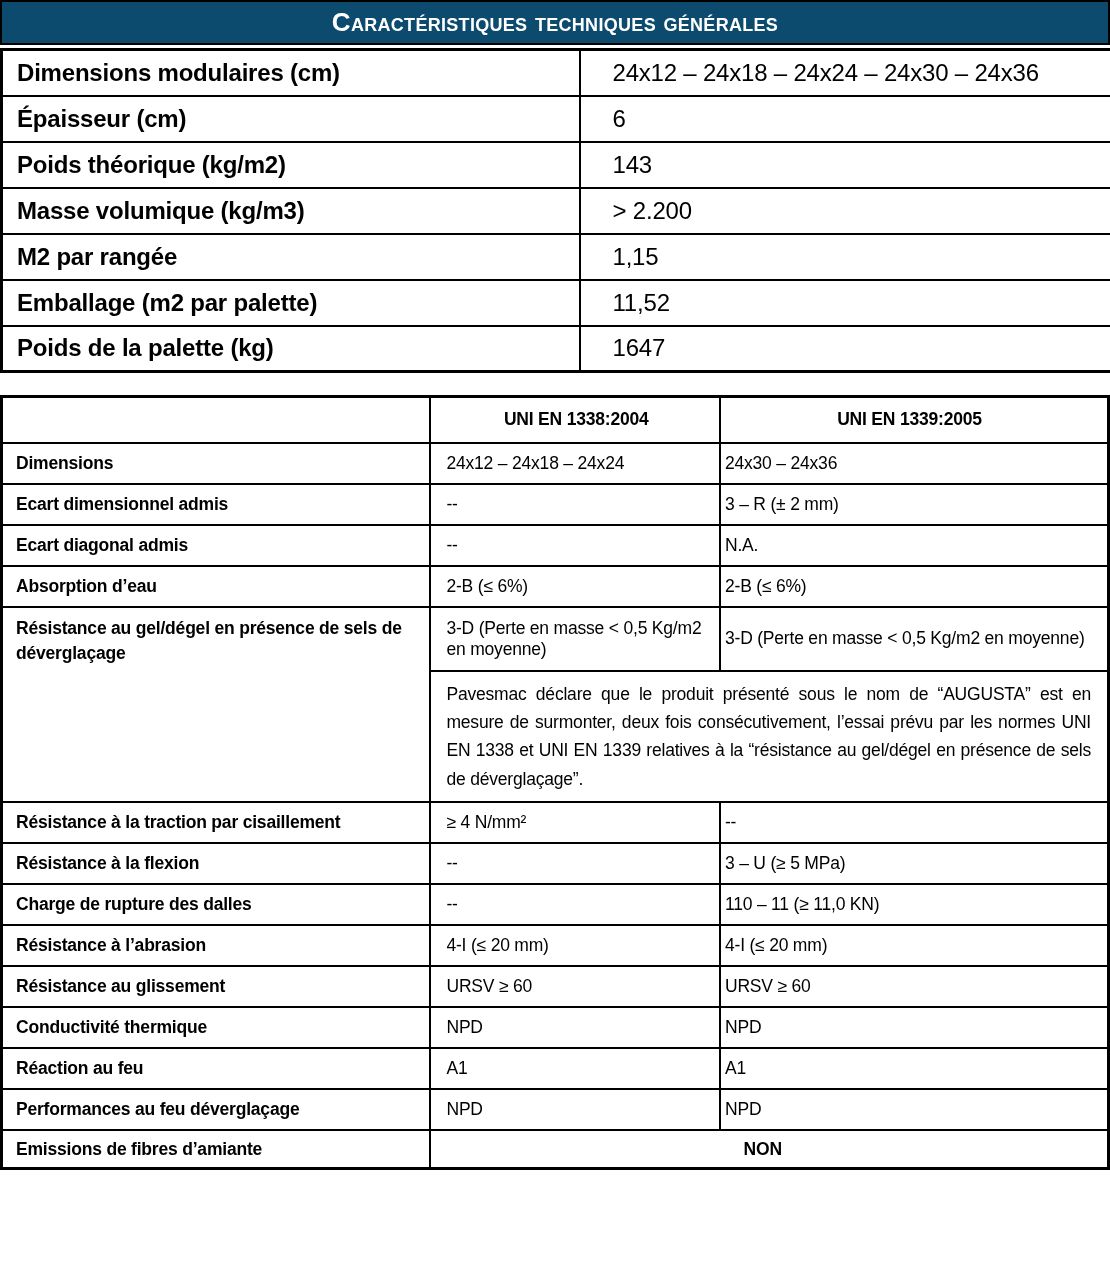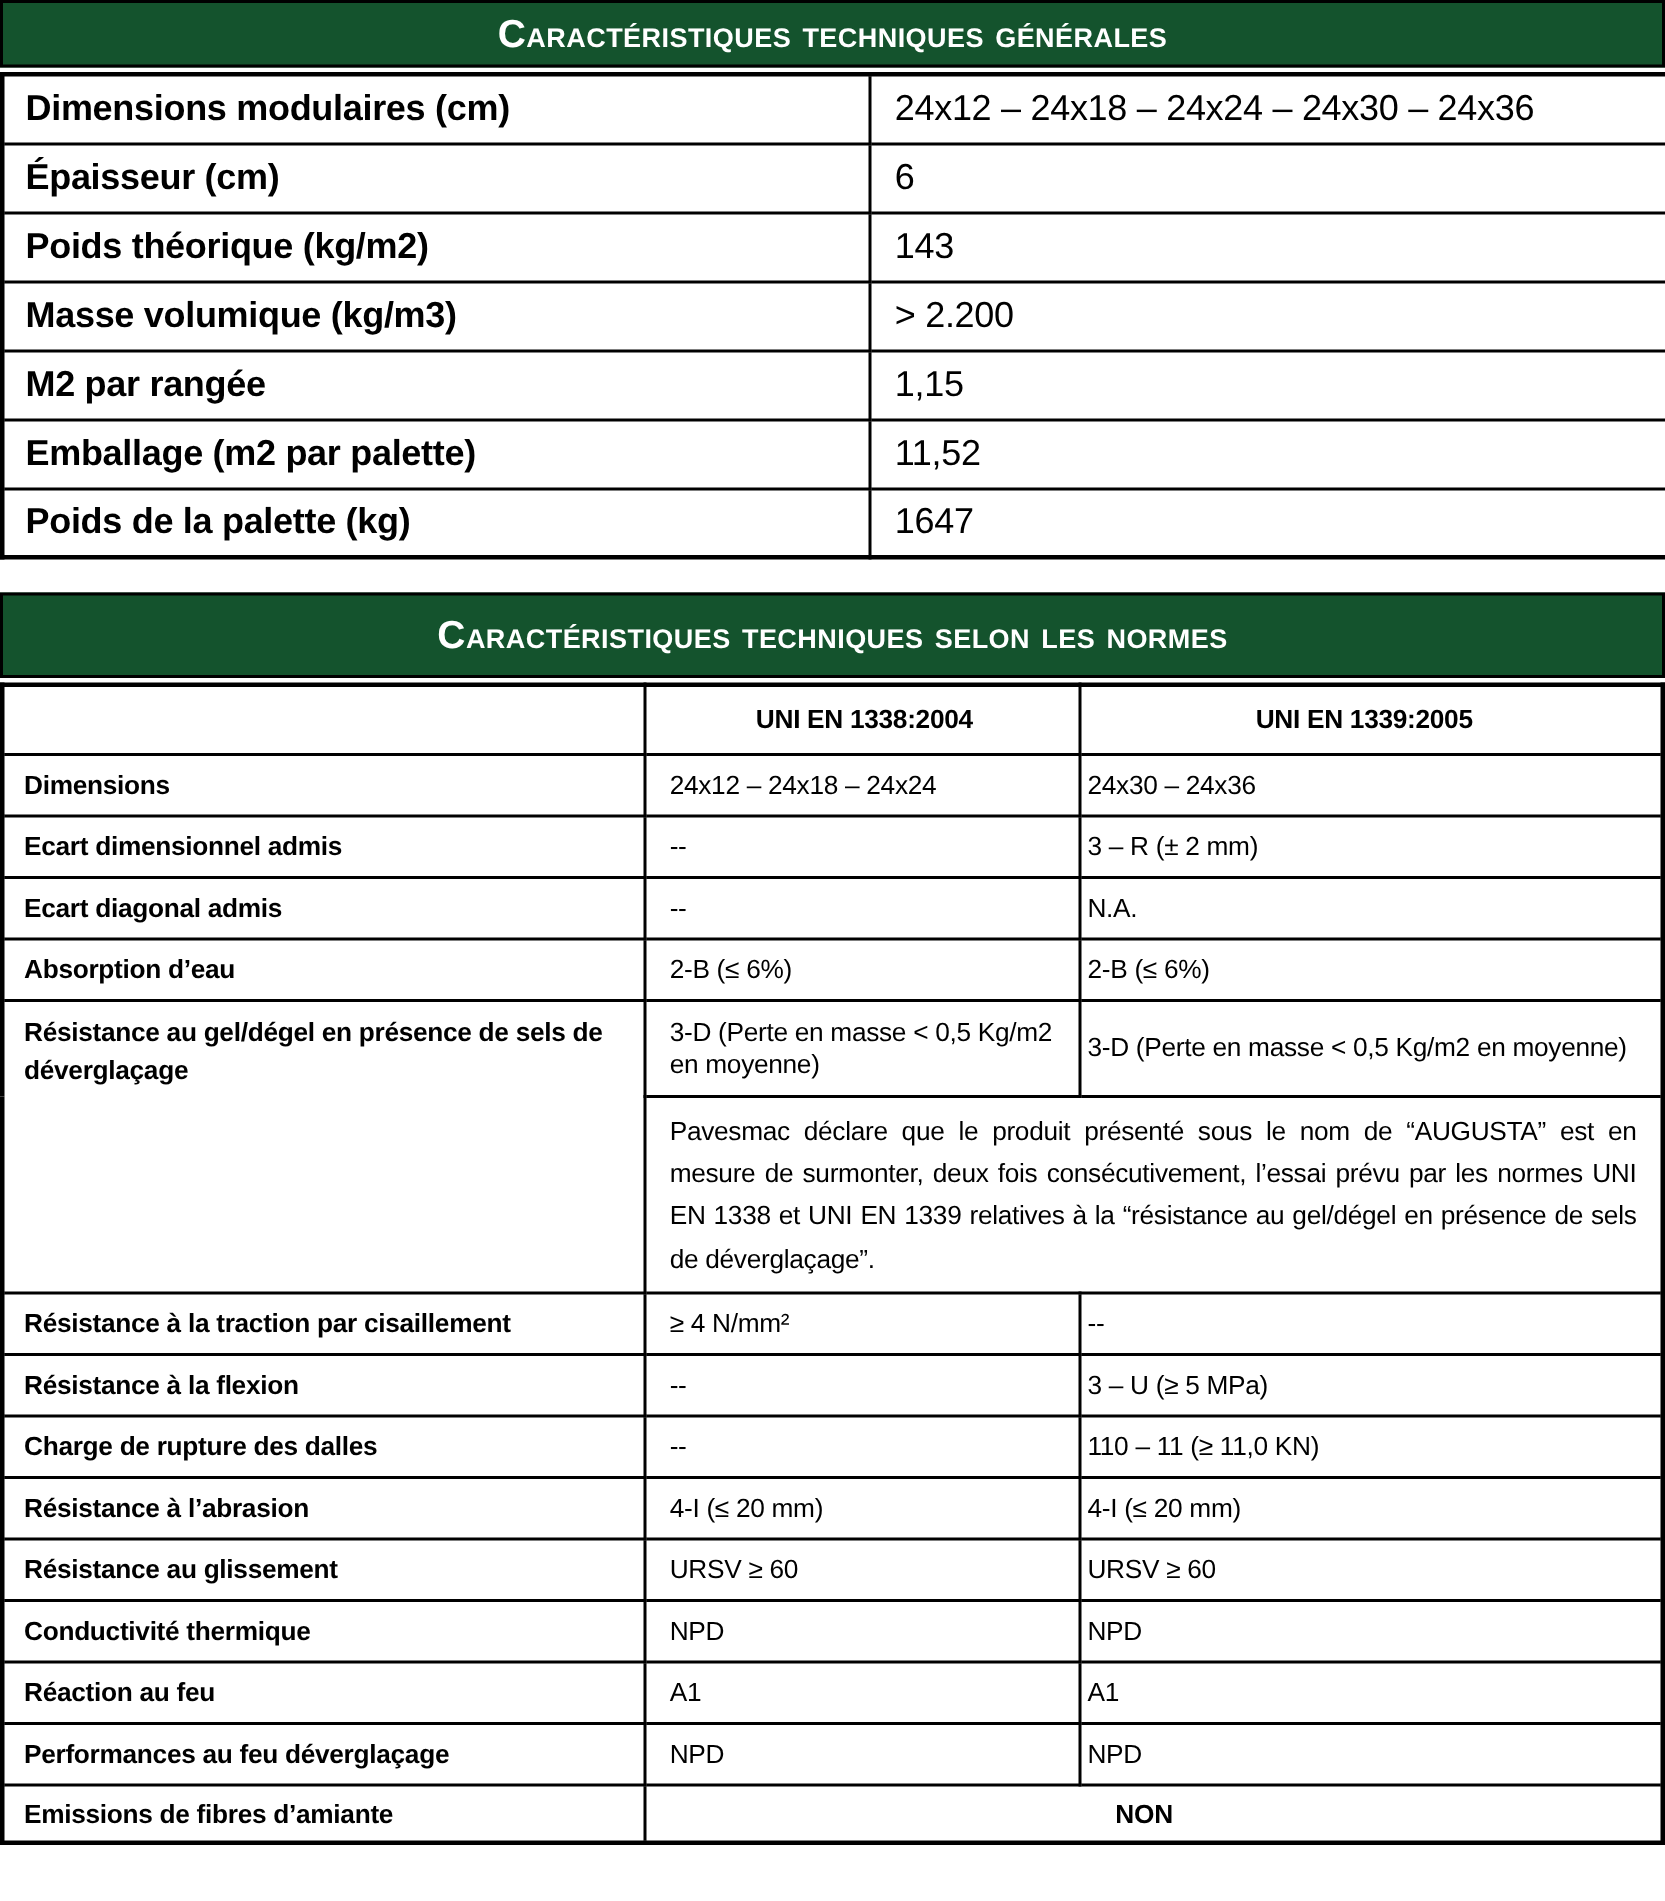--- a/index.html
+++ b/index.html
@@ -6,21 +6,21 @@
   html, body {
     background: #ffffff;
     width: 1110px;
     font-family: "Liberation Sans", sans-serif;
     color: #000000;
   }
   .page { width: 1110px; }
 
   
   .band {
-    background: #14532d;
+    background: #0c4a6e;
     border: 2px solid #000000;
     display: flex;
     align-items: center;
     justify-content: center;
     margin-bottom: 3px;
   }
   .band-t1 { height: 45px; }
   .band-t2 { height: 57px; }
   .band .band-title {
     color: #ffffff;
@@ -39,21 +39,21 @@
   }
   td {
     border: 2px solid #000000;
     vertical-align: middle;
     overflow: hidden;
   }
 
   
   .t1 td { font-size: 24px; padding: 2px 14px; height: 46px; letter-spacing: -0.2px; }
   .t1 .col-label { width: 578px; font-weight: bold; }
-  .t1 .col-value { width: 532px; padding-left: 16px; }
+  .t1 .col-value { width: 532px; padding-left: 32px; }
 
   .gap { height: 22px; }
 
   
   .t2 td { font-size: 17.5px; padding: 2px 13px; height: 41px; letter-spacing: -0.2px; }
   .t2 .col-a { width: 403px; font-weight: bold; }
   .t2 .col-b { width: 272px; padding-left: 15px; }
   .t2 .col-c { width: 365px; padding-left: 4px; }
   .t2 .colhead-row td { height: 46px; font-weight: bold; text-align: center; }
   .t2 .gel-row td { height: 64px; }
@@ -111,23 +111,20 @@
           <td class="col-label">Poids de la palette (kg)</td>
           <td class="col-value">1647</td>
         </tr>
       </tbody>
     </table>
   </section>
 
   <div class="gap"></div>
 
   <section>
-    <div class="band band-t2">
-      <span class="band-title">Caractéristiques techniques selon les normes</span>
-    </div>
     <table class="t2">
       <tbody>
         <tr class="colhead-row">
           <td class="col-a"></td>
           <td class="col-b">UNI EN 1338:2004</td>
           <td class="col-c">UNI EN 1339:2005</td>
         </tr>
         <tr>
           <td class="col-a">Dimensions</td>
           <td class="col-b">24x12 – 24x18 – 24x24</td>

